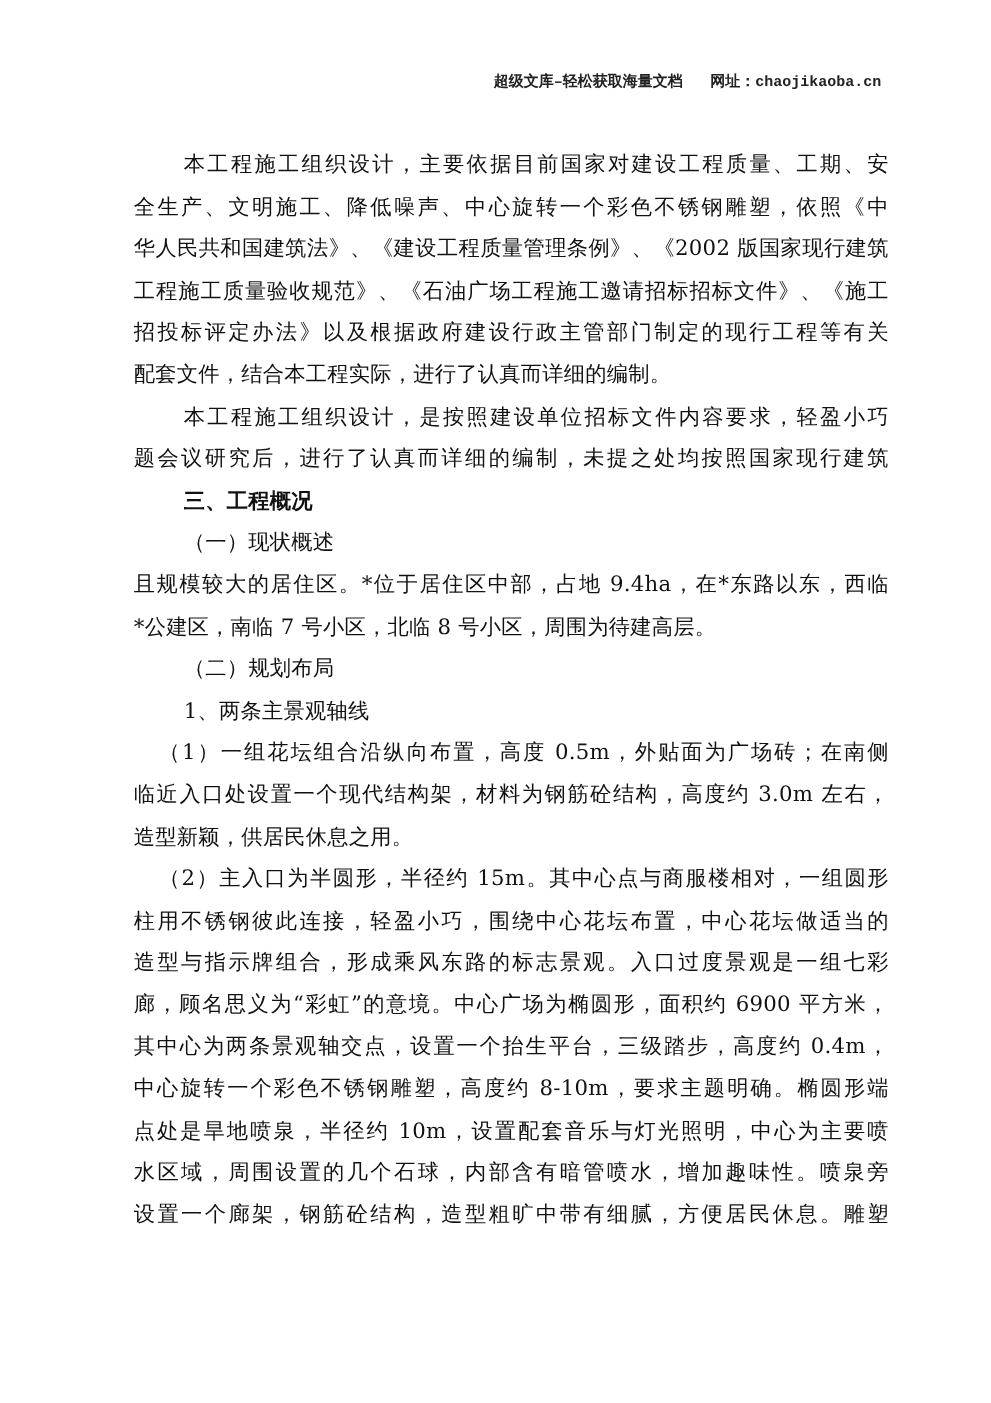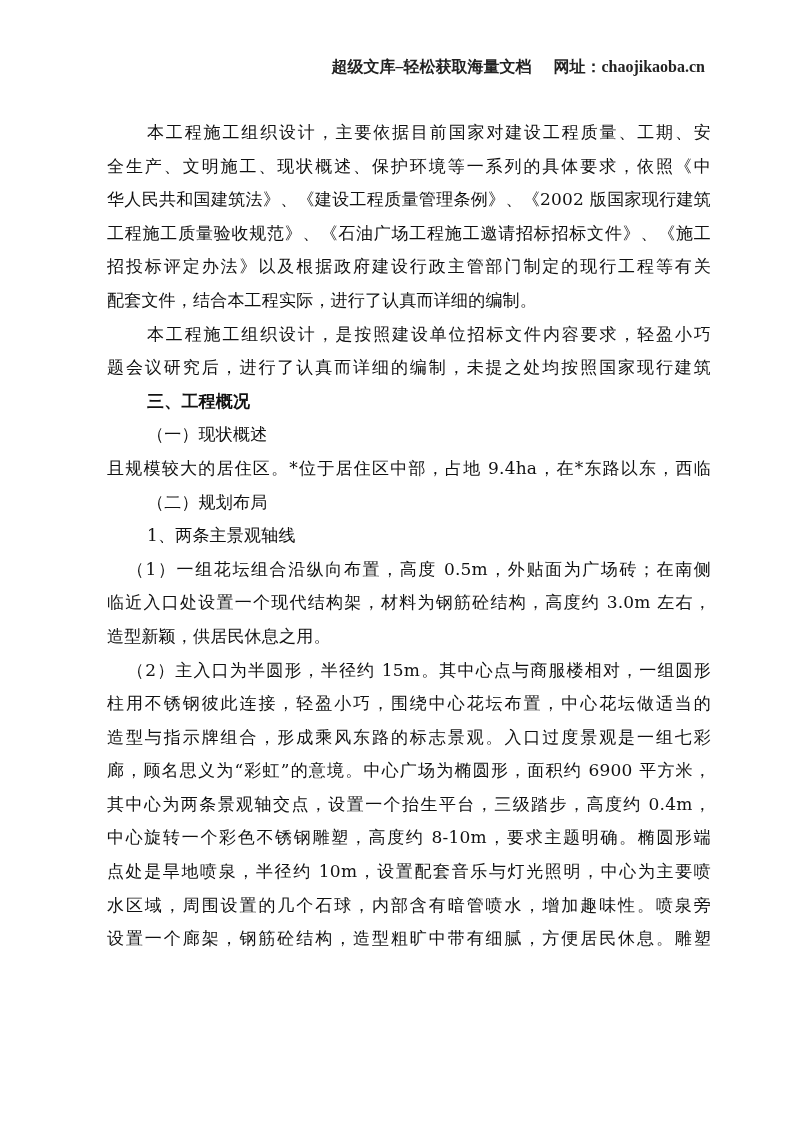--- a/index.html
+++ b/index.html
@@ -1,50 +1,51 @@
 <!DOCTYPE html>
 <html><head>
 <meta charset="utf-8">
 <style>
   html, body { margin: 0; padding: 0; background: #ffffff; }
   body { width: 793px; height: 1122px; position: relative; overflow: hidden;
          font-family: "DejaVu Serif", "Liberation Serif", serif; color: #111; }
-  .header { position: absolute; top: 57px; right: 88px; font-size: 16px; font-weight: bold;
-            font-family: Liberation Serif, serif; color: #222; white-space: nowrap; }
+  .header { position: absolute; top: 57px; right: 88px; font-size: 12px; font-weight: bold;
+            font-family: Liberation Mono, monospace; color: #222; white-space: nowrap; }
   .header .gap { display: inline-block; width: 22px; }
   .content { position: absolute; left: 107px; top: 116px; width: 604px; }
   .line { height: 33.6px; line-height: 33.6px; font-size: 17px; white-space: nowrap; letter-spacing: 0.2px; }
   .indent { padding-left: 40px; }
   .heading { font-weight: bold; padding-left: 40px; }
   .justify { text-align: justify; text-align-last: justify; }
 </style>
 </head>
 <body>
 
 <div class="header">
   <span>超级文库–轻松获取海量文档</span><span class="gap"></span><span>网址：chaojikaoba.cn</span>
 </div>
 
 <div class="content">
   <div>
     <div class="line indent justify">本工程施工组织设计，主要依据目前国家对建设工程质量、工期、安</div>
-    <div class="line justify">全生产、文明施工、现状概述、保护环境等一系列的具体要求，依照《中</div>
+    <div class="line justify">全生产、文明施工、降低噪声、中心旋转一个彩色不锈钢雕塑，依照《中</div>
     <div class="line justify">华人民共和国建筑法》、《建设工程质量管理条例》、《2002 版国家现行建筑</div>
     <div class="line justify">工程施工质量验收规范》、《石油广场工程施工邀请招标招标文件》、《施工</div>
     <div class="line justify">招投标评定办法》以及根据政府建设行政主管部门制定的现行工程等有关</div>
     <div class="line">配套文件，结合本工程实际，进行了认真而详细的编制。</div>
   </div>
   <div>
     <div class="line indent justify">本工程施工组织设计，是按照建设单位招标文件内容要求，轻盈小巧</div>
     <div class="line justify">题会议研究后，进行了认真而详细的编制，未提之处均按照国家现行建筑</div>
   </div>
   <div class="line heading">三、工程概况</div>
   <div class="line indent">（一）现状概述</div>
   <div>
     <div class="line justify">且规模较大的居住区。*位于居住区中部，占地 9.4ha，在*东路以东，西临</div>
+    <div class="line">*公建区，南临 7 号小区，北临 8 号小区，周围为待建高层。</div>
   </div>
   <div class="line indent">（二）规划布局</div>
   <div class="line indent">1、两条主景观轴线</div>
   <div>
     <div class="line indent justify" style="padding-left:20px">（1）一组花坛组合沿纵向布置，高度 0.5m，外贴面为广场砖；在南侧</div>
     <div class="line justify">临近入口处设置一个现代结构架，材料为钢筋砼结构，高度约 3.0m 左右，</div>
     <div class="line">造型新颖，供居民休息之用。</div>
   </div>
   <div>
     <div class="line indent justify" style="padding-left:20px">（2）主入口为半圆形，半径约 15m。其中心点与商服楼相对，一组圆形</div>

